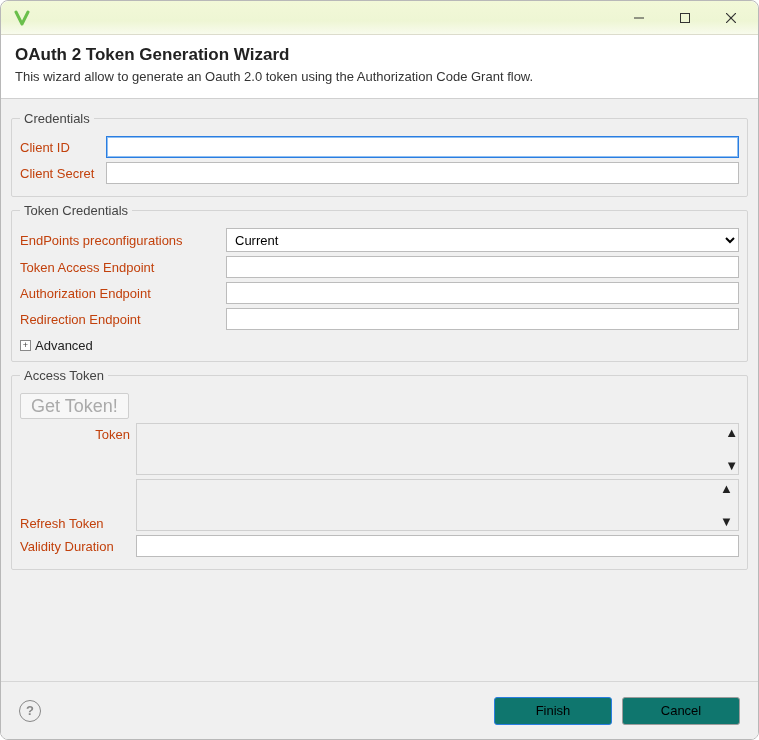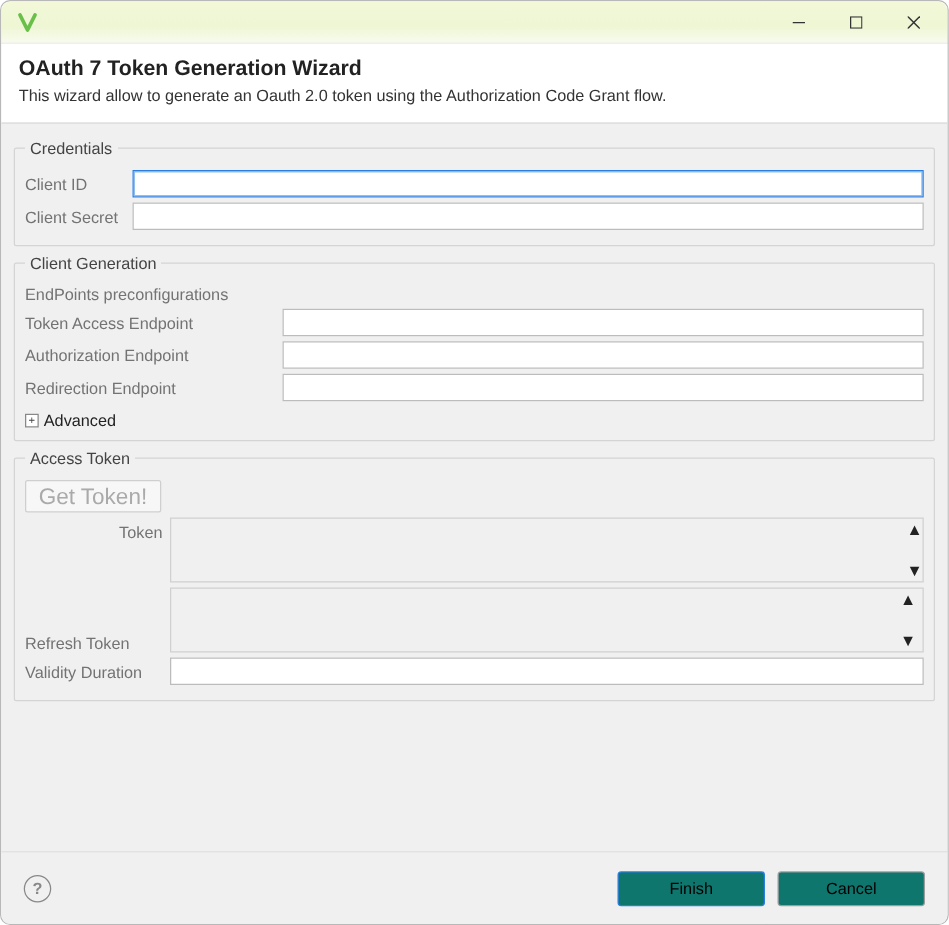--- a/index.html
+++ b/index.html
@@ -76,21 +76,21 @@
     color:#444;
   }
 
   .row {
     display:flex;
     align-items:center;
     margin: 4px 0;
     gap: 6px;
   }
   .row label.fld {
-    color:#737373;
+    color:#c2410c;
     flex-shrink:0;
   }
   .w-credentials label.fld { width: 80px; }
   .w-tokengen   label.fld { width: 200px; }
   .w-access     label.fld { width: 110px; }
 
   input.textfield, .multiline {
     flex: 1;
     height: 22px;
     border: 1px solid #bcbcbc;
@@ -226,43 +226,48 @@
     <div class="win-btn close">
       <svg width="10" height="10">
           <line x1="0" y1="0" x2="10" y2="10" stroke="#333" stroke-width="1.2"></line>
           <line x1="10" y1="0" x2="0" y2="10" stroke="#333" stroke-width="1.2"></line>
         </svg>
     </div>
   </div>
 </div>
 
 <div class="header">
-  <h1>OAuth 7 Token Generation Wizard</h1>
+  <h1>OAuth 2 Token Generation Wizard</h1>
   <div class="desc">This wizard allow to generate an Oauth 2.0 token using the Authorization Code Grant flow.</div>
 </div>
 
 <div class="body">
 
   <fieldset class="group w-credentials">
     <legend>Credentials</legend>
     <div class="row">
       <label class="fld">Client ID</label>
       <input class="textfield focused" value="" style="">
     </div>
     <div class="row">
       <label class="fld">Client Secret</label>
       <input class="textfield" value="" style="">
     </div>
   </fieldset>
 
   <fieldset class="group w-tokengen">
-    <legend>Client Generation</legend>
+    <legend>Token Credentials</legend>
 
     <div class="row">
       <label class="fld">EndPoints preconfigurations</label>
+      <div class="selectwrap">
+        <select class="combo">
+          <option>Current</option>
+        </select>
+      </div>
     </div>
 
     <div class="row">
       <label class="fld">Token Access Endpoint</label>
       <input class="textfield" value="" style="">
     </div>
 
     <div class="row">
       <label class="fld">Authorization Endpoint</label>
       <input class="textfield" value="" style="">

